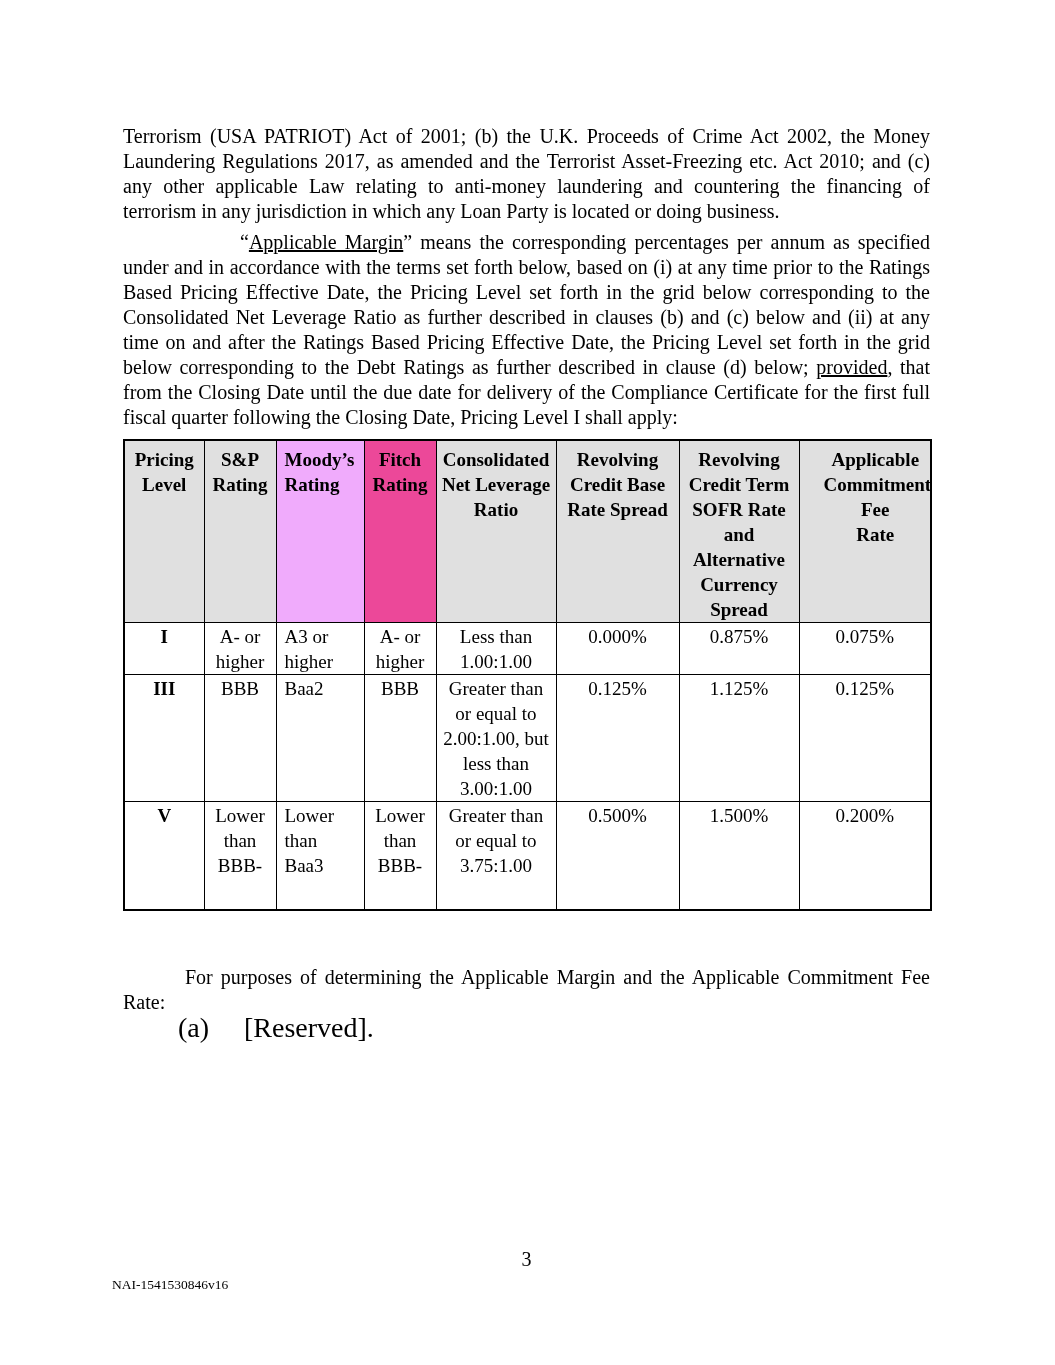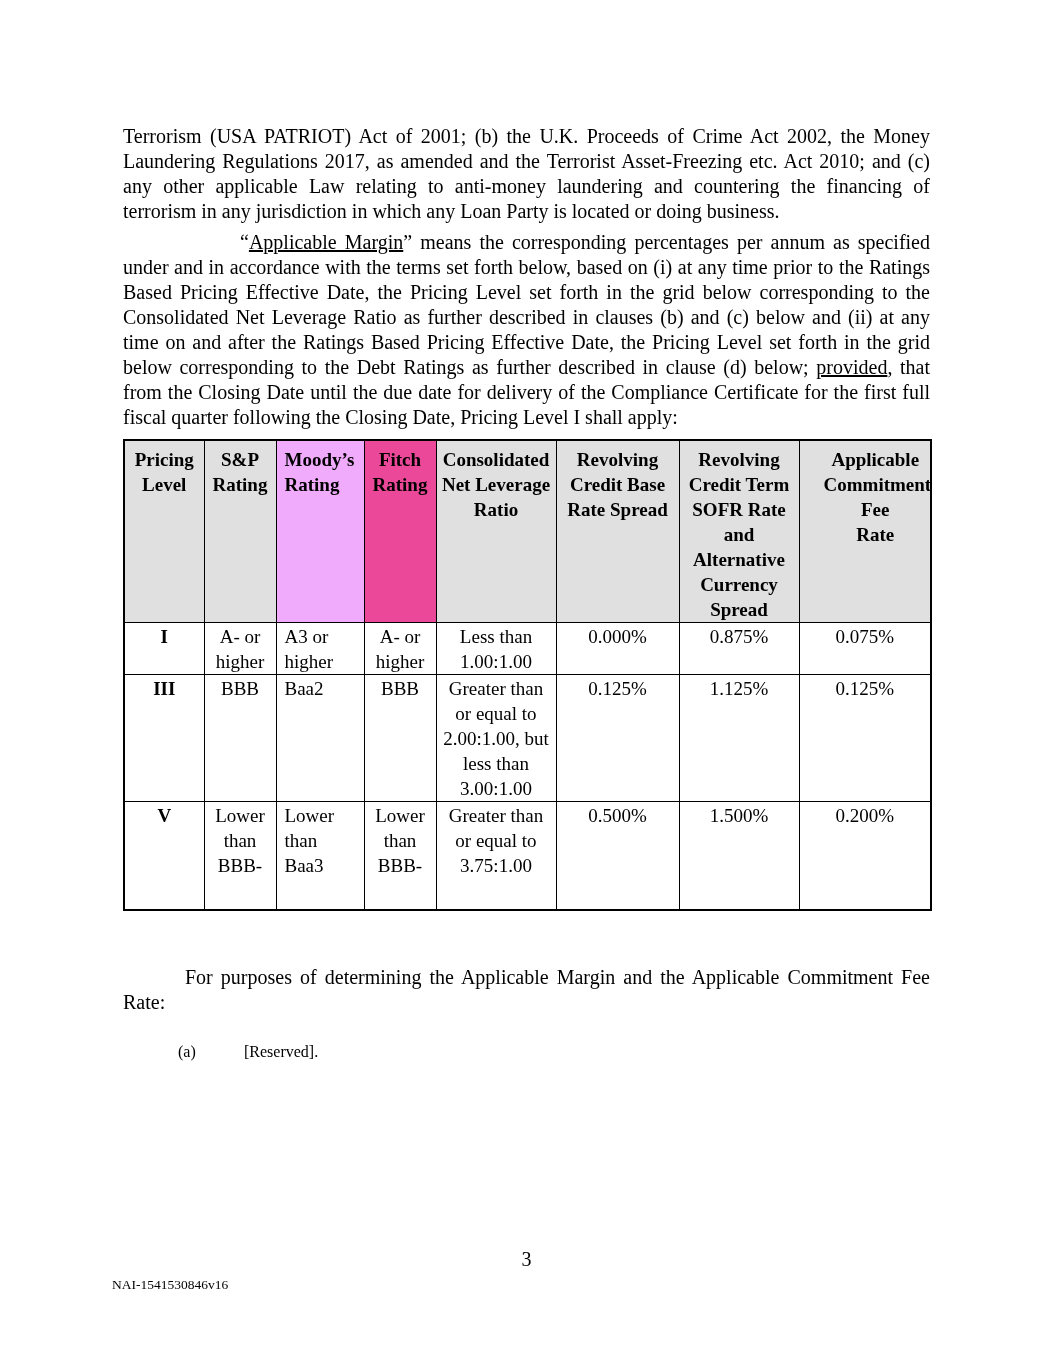--- a/index.html
+++ b/index.html
@@ -51,22 +51,21 @@
   td.cell-level { font-weight: bold; }
 
   .closing-para {
     margin-top: 54px;
     font-size: 20px;
     line-height: 25px;
     text-align: justify;
     text-indent: 62px;
   }
   .item-line {
-    margin-top: 24px;
-    font-size: 16px;
+    font-size: 28px;
     line-height: 25px;
   }
   .item-line .enum {
     display: inline-block;
     margin-left: 55px;
     width: 66px;
   }
   .page-number {
     position: absolute;
     top: 1248px; left: 123px; width: 807px;

